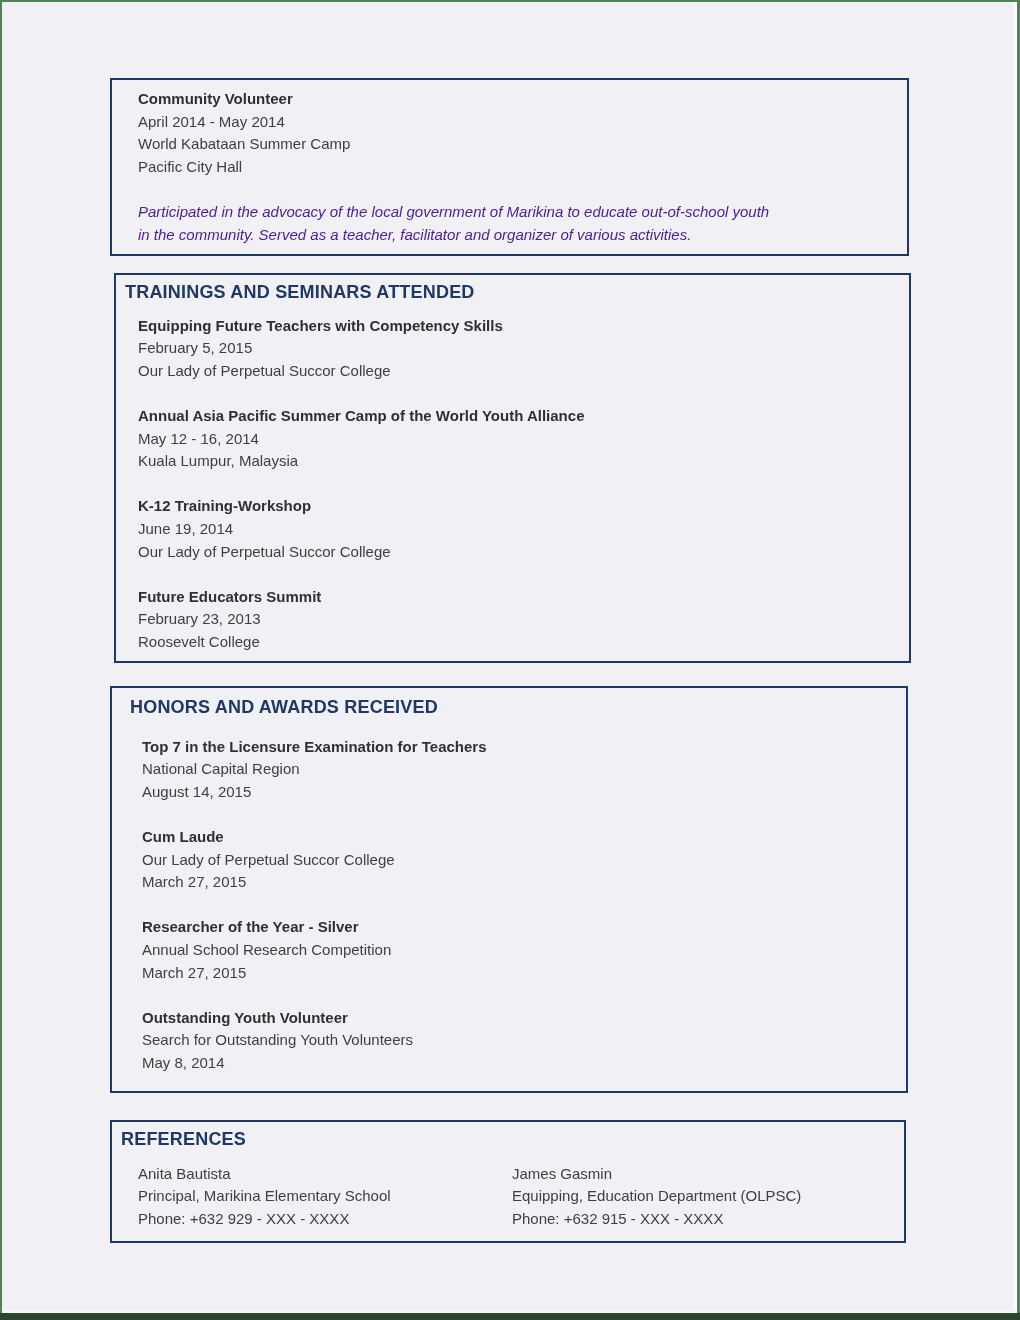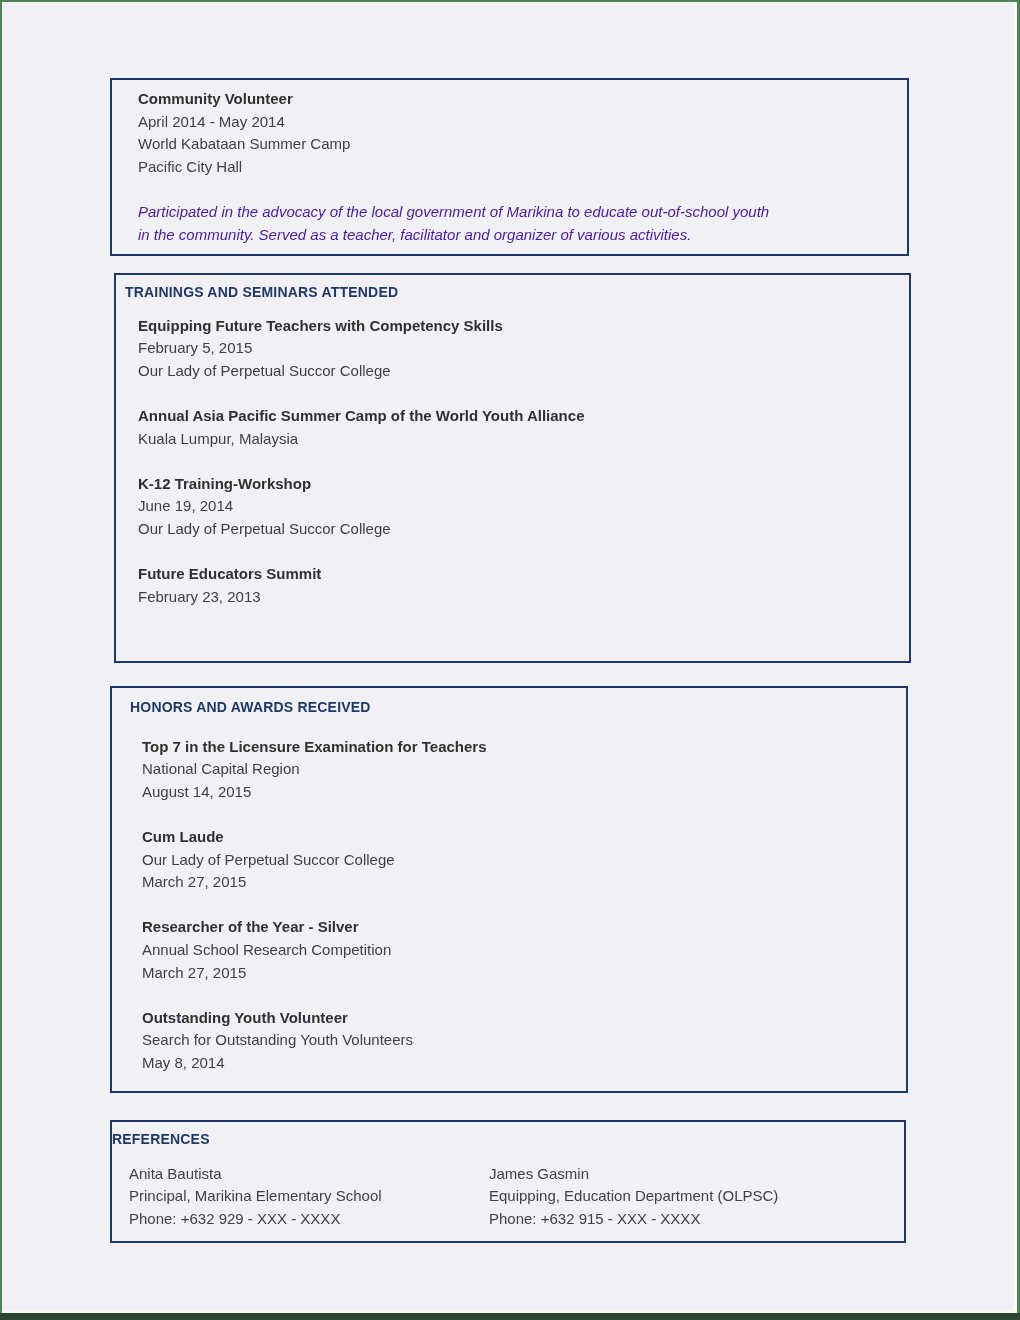--- a/index.html
+++ b/index.html
@@ -38,36 +38,36 @@
     position: absolute;
     border: 2px solid #1f3864;
     background: #f1f0f5;
     font-size: 15px;
     line-height: 22.6px;
     color: #3f3f3f;
   }
   .box-experience { left: 110px; top: 78px;  width: 799px; height: 178px; padding: 8px 24px 0 26px; }
   .box-trainings  { left: 114px; top: 273px; width: 797px; height: 390px; padding: 6px 20px 0 9px;  }
   .box-honors     { left: 110px; top: 686px; width: 798px; height: 407px; padding: 8px 20px 0 18px; }
-  .box-references { left: 110px; top: 1120px; width: 796px; height: 123px; padding: 6px 20px 0 0; }
+  .box-references { left: 110px; top: 1120px; width: 796px; height: 123px; padding: 6px 20px 0 9px; }
 
   .section-header {
     font-weight: 700;
-    font-size: 14px;
+    font-size: 18px;
     color: #1f3864;
     letter-spacing: 0.2px;
   }
   .entries { margin-top: 11px; margin-left: 13px; }
   .box-honors .entries { margin-top: 17px; margin-left: 12px; }
   .entry { margin-bottom: 22.6px; }
   .entry:last-child { margin-bottom: 0; }
   .entry-title { font-weight: 700; color: #303030; }
   .description { margin-top: 22.6px; font-style: italic; color: #4c1d95; }
 
-  .ref-row { display: flex; margin-top: 12px; margin-left: 17px; }
+  .ref-row { display: flex; margin-top: 12px; margin-left: 17px; gap: 14px; }
   .ref-col-left { width: 360px; }
   .ref-col-right { flex: 1; }
 </style>
 </head>
 <body>
 
 <div class="page">
 
   <div class="edge edge-top"></div>
   <div class="edge edge-left"></div>
@@ -92,30 +92,32 @@
   <div class="box box-trainings">
     <div class="section-header">TRAININGS AND SEMINARS ATTENDED</div>
     <div class="entries">
       <div class="entry">
         <div class="entry-title">Equipping Future Teachers with Competency Skills</div>
         <div>February 5, 2015</div>
         <div>Our Lady of Perpetual Succor College</div>
       </div>
       <div class="entry">
         <div class="entry-title">Annual Asia Pacific Summer Camp of the World Youth Alliance</div>
+        <div>May 12 - 16, 2014</div>
         <div>Kuala Lumpur, Malaysia</div>
       </div>
       <div class="entry">
         <div class="entry-title">K-12 Training-Workshop</div>
         <div>June 19, 2014</div>
         <div>Our Lady of Perpetual Succor College</div>
       </div>
       <div class="entry">
         <div class="entry-title">Future Educators Summit</div>
         <div>February 23, 2013</div>
+        <div>Roosevelt College</div>
       </div>
     </div>
   </div>
 
   <div class="box box-honors">
     <div class="section-header">HONORS AND AWARDS RECEIVED</div>
     <div class="entries">
       <div class="entry">
         <div class="entry-title">Top 7 in the Licensure Examination for Teachers</div>
         <div>National Capital Region</div>

